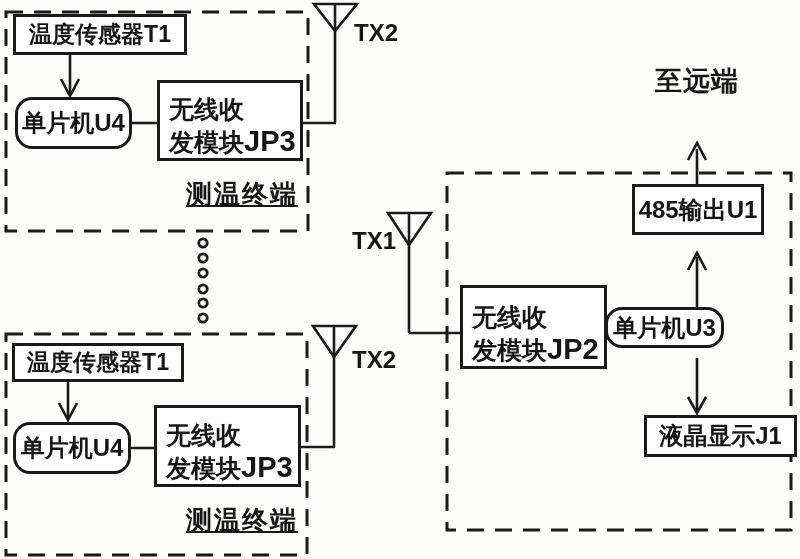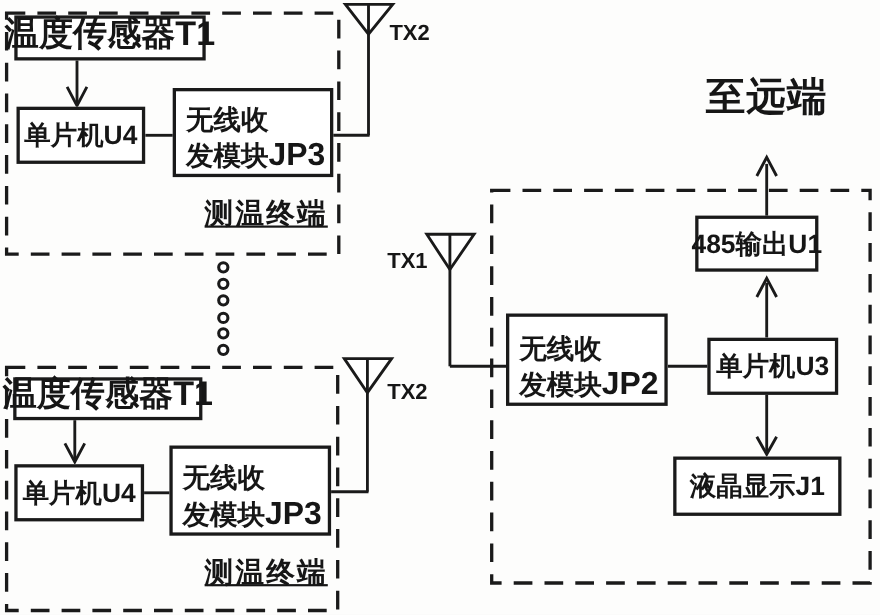--- a/index.html
+++ b/index.html
@@ -16,22 +16,22 @@
     position:absolute;
     box-sizing:border-box;
     border:3px solid #1a1a1a;
     background:#fff;
     display:flex;
     align-items:center;
     justify-content:center;
     font-weight:bold;
     white-space:nowrap;
   }
-  .sensor-box{font-size:31px;align-items:flex-end;}
-  .mcu-box{font-size:24px;}
+  .sensor-box{font-size:23px;}
+  .mcu-box{font-size:24px;border-radius:17px;}
   .small-box{font-size:24px;}
   .rf-box{
     justify-content:flex-start;
     padding-left:9px;
     font-size:25px;
     align-items:flex-end;
   }
   .rf-text{line-height:1.3;}
   .rf-port{
     margin-left:auto;
@@ -46,27 +46,27 @@
     white-space:nowrap;
     text-decoration:underline;
   }
   .caption-host{
     font-size:31px;
     letter-spacing:7px;
   }
   .ant-label{
     position:absolute;
     font-weight:bold;
-    font-size:20px;
+    font-size:24px;
     white-space:nowrap;
   }
   .remote-label{
     position:absolute;
     font-weight:bold;
-    font-size:36px;
+    font-size:27px;
     line-height:1.33;
     letter-spacing:1px;
     text-align:center;
     white-space:nowrap;
   }
 </style>
 </head>
 <body>
 
 <div class="stage">
@@ -154,34 +154,34 @@
   <div class="caption" style="left:186px;top:503px">测温终端</div>
 
   <div class="ant-label" style="left:352px;top:346px">TX2</div>
 
   <div class="ant-label" style="left:352px;top:227px">TX1</div>
 
   <div class="remote-label" style="left:640px;top:64px;width:114px">
     <span>至远端</span><br>
   </div>
 
-  <div class="node small-box" style="left:632px;top:196px;width:112px;height:51px">
+  <div class="node small-box" style="left:632px;top:184px;width:132px;height:51px">
     <span>485输出U1</span>
   </div>
 
   <div class="node rf-box" style="left:460px;top:285px;width:147px;height:84px">
     <span class="rf-text">
       <span>无线收</span><br>
       <span>发模块</span>
     </span>
     <span class="rf-port">JP2</span>
   </div>
 
-  <div class="node mcu-box" style="left:643px;top:307px;width:119px;height:52px">
+  <div class="node mcu-box" style="left:605px;top:307px;width:119px;height:41px">
     <span>单片机U3</span>
   </div>
 
-  <div class="node small-box" style="left:612px;top:415px;width:153px;height:54px">
+  <div class="node small-box" style="left:644px;top:415px;width:153px;height:42px">
     <span>液晶显示J1</span>
   </div>
 
 
 </div>
 
 </body></html>

